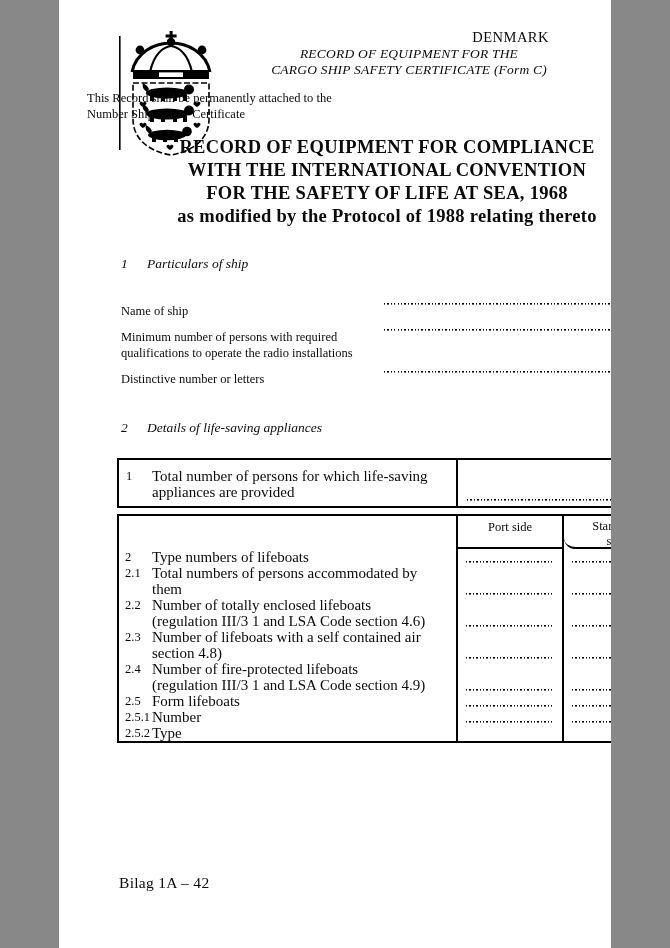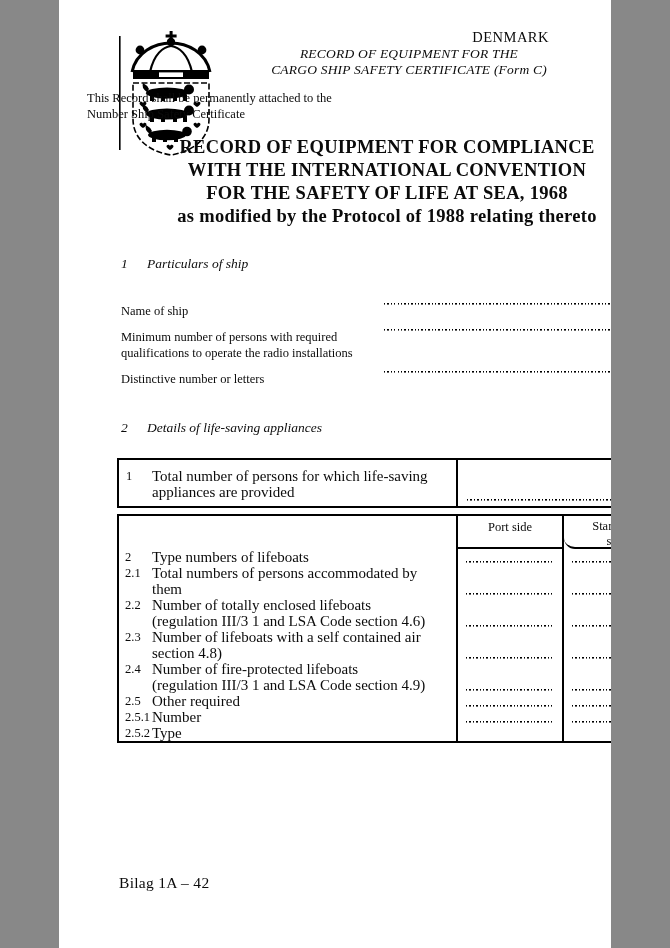--- a/index.html
+++ b/index.html
@@ -267,21 +267,21 @@
             <div class="dotline cell-dot"></div>
           </div>
           <div class="r-star">
             <div class="dotline cell-dot"></div>
           </div>
         </div>
         <div class="t2-row">
           <div class="r-desc">
             <div class="num-cell">2.5</div>
             <div class="lbl-cell">
-              <div>Other required</div>
+              <div>Form lifeboats</div>
             </div>
           </div>
           <div class="r-port">
             <div class="dotline cell-dot"></div>
           </div>
           <div class="r-star">
             <div class="dotline cell-dot"></div>
           </div>
         </div>
         <div class="t2-row">

